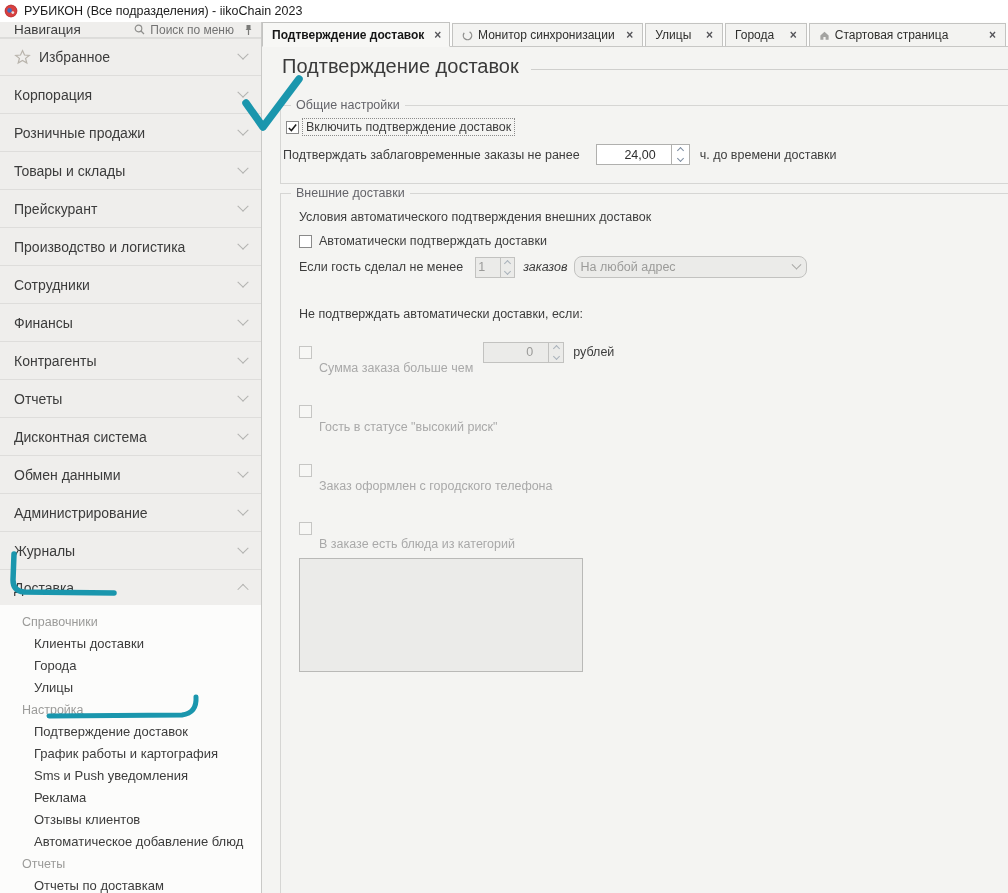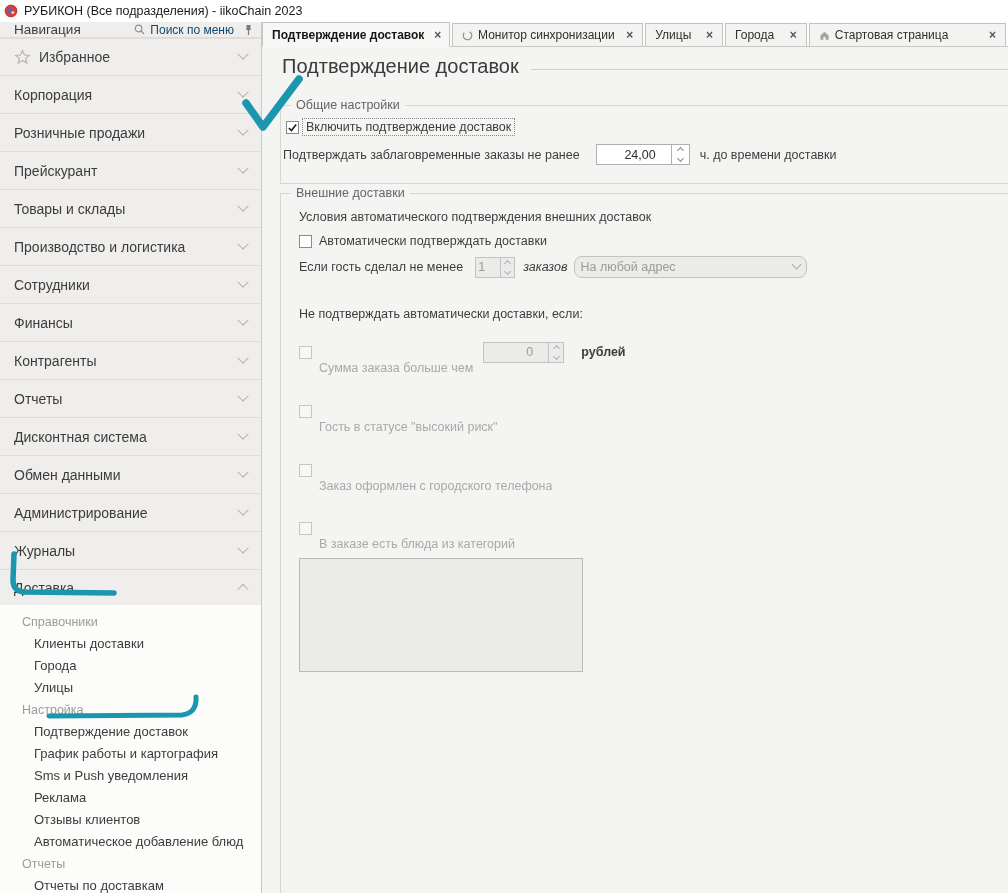--- a/index.html
+++ b/index.html
@@ -11,21 +11,21 @@
   }
   
   .titlebar { height:22px; display:flex; align-items:center; gap:6px; padding-left:4px; background:#ffffff; font-size:12.5px; color:#1b1b1b; }
   .app-icon { width:14px; height:14px; flex:0 0 auto; }
   
   .main { position:absolute; top:22px; left:0; right:0; bottom:0; display:flex; }
   
   .sidebar { width:262px; flex:0 0 262px; background:#efeeec; border-right:1px solid #c9c9c7; display:flex; flex-direction:column; }
   .sb-header { height:31px; display:flex; align-items:center; padding:0 8px 0 14px; font-size:13.5px; color:#3c3c3c; border-bottom:1px solid #dcdcda; }
   .sb-header .sb-title { flex:1; }
-  .sb-search { display:flex; align-items:center; gap:5px; font-size:12px; color:#0c4a6e; cursor:text; }
+  .sb-search { display:flex; align-items:center; gap:5px; font-size:12px; color:#737373; cursor:text; }
   .sb-pin { margin-left:10px; display:flex; align-items:center; }
   .sb-list { flex:0 0 auto; }
   .sb-item { height:38px; display:flex; align-items:center; padding:0 14px; border-bottom:1px solid #dedddb; font-size:14px; color:#3c3c3c; cursor:pointer; }
   .sb-item:first-child { border-top:1px solid #dedddb; }
   .sb-item .lbl { flex:1; }
   .sb-item .sec-icon { margin-right:8px; display:flex; }
   .sb-item.expanded { height:35px; border-bottom:none; }
   .chev { width:8px; height:8px; border-right:1.6px solid #b3b3b1; border-bottom:1.6px solid #b3b3b1; transform:rotate(45deg) translate(-2px,-2px); }
   .chev.up { transform:rotate(-135deg) translate(-1px,-1px); }
   
@@ -121,25 +121,25 @@
       </div>
       <div class="sb-item">
           <span class="lbl">Корпорация</span>
           <span class="chev"></span>
         </div>
       <div class="sb-item">
           <span class="lbl">Розничные продажи</span>
           <span class="chev"></span>
         </div>
       <div class="sb-item">
+          <span class="lbl">Товары и склады</span>
+          <span class="chev"></span>
+        </div>
+      <div class="sb-item">
           <span class="lbl">Прейскурант</span>
-          <span class="chev"></span>
-        </div>
-      <div class="sb-item">
-          <span class="lbl">Товары и склады</span>
           <span class="chev"></span>
         </div>
       <div class="sb-item">
           <span class="lbl">Производство и логистика</span>
           <span class="chev"></span>
         </div>
       <div class="sb-item">
           <span class="lbl">Сотрудники</span>
           <span class="chev"></span>
         </div>
@@ -283,21 +283,21 @@
         <div class="lbl-dark" style="margin:29px 0 0 18px;">Не подтверждать автоматически доставки, если:</div>
 
         <div class="row" style="margin:8px 0 0 18px;">
           <span class="cb disabled"></span>
           <span class="lbl-gray" style="margin-left:7px;">Сумма заказа больше чем</span>
           <span class="numbox disabled" style="width:66px; margin-left:10px;">0</span>
           <span class="spinbtns disabled" style="width:15px;">
               <span class="sp up"></span>
               <span class="sp dn"></span>
             </span>
-          <span class="lbl-dark" style="margin-left:17px;font-weight:bold;">рублей</span>
+          <span class="lbl-dark" style="margin-left:9px;">рублей</span>
         </div>
 
         <div class="row" style="margin:13px 0 0 18px;">
           <span class="cb disabled"></span>
           <span class="lbl-gray" style="margin-left:7px;">Гость в статусе "высокий риск"</span>
         </div>
 
         <div class="row" style="margin:13px 0 0 18px;">
           <span class="cb disabled"></span>
           <span class="lbl-gray" style="margin-left:7px;">Заказ оформлен с городского телефона</span>

